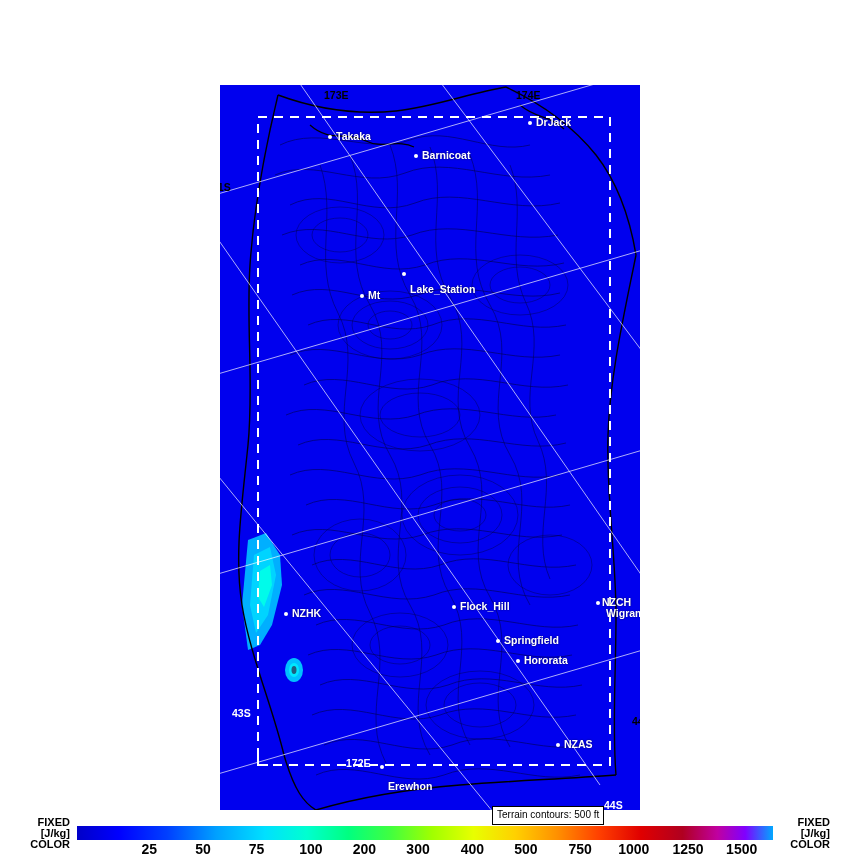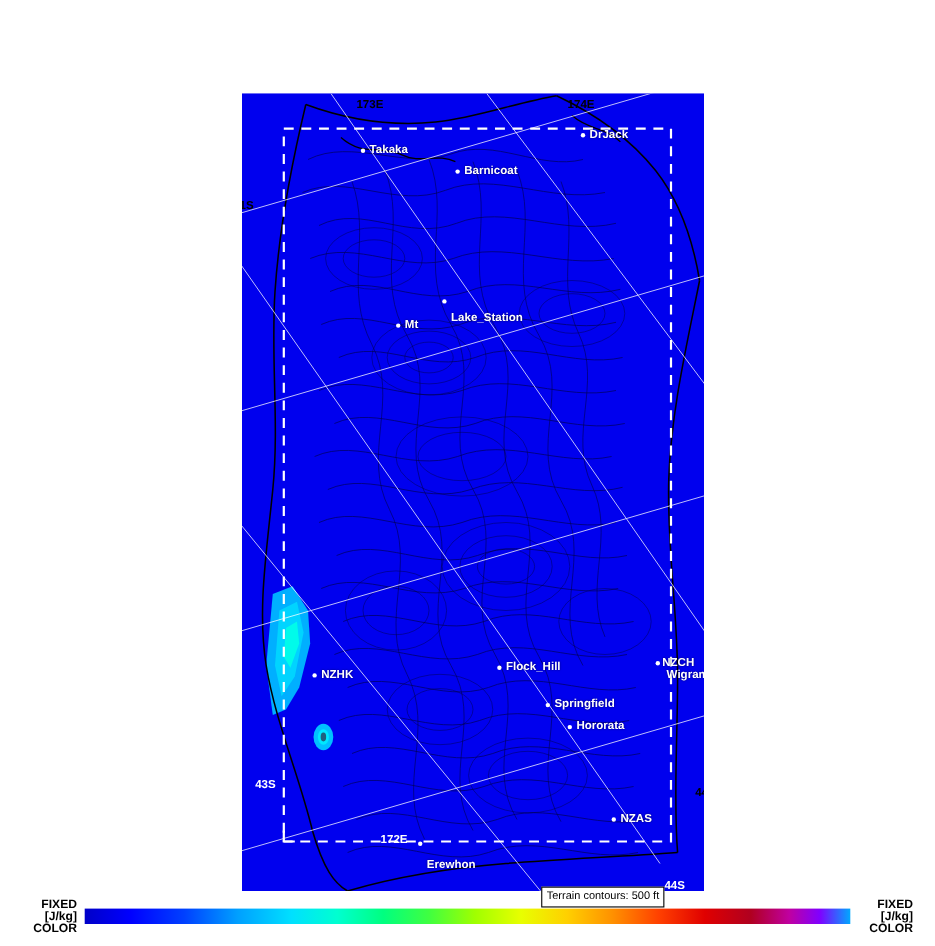--- a/index.html
+++ b/index.html
@@ -295,13 +295,27 @@
     <div>FIXED</div>
     <div>[J/kg]</div>
     <div>COLOR</div>
   </div>
   <div class="cbar-label right">
     <div>FIXED</div>
     <div>[J/kg]</div>
     <div>COLOR</div>
   </div>
   <div class="cbar-strip" id="cbar-strip" style="background: linear-gradient(to right, rgb(0, 0, 200) 0%, rgb(0, 0, 255) 6%, rgb(0, 64, 255) 13%, rgb(0, 160, 255) 20%, rgb(0, 224, 255) 27%, rgb(0, 255, 208) 33%, rgb(0, 255, 128) 39%, rgb(64, 255, 64) 45%, rgb(160, 255, 0) 51%, rgb(232, 255, 0) 57%, rgb(255, 208, 0) 63%, rgb(255, 144, 0) 69%, rgb(255, 64, 0) 75%, rgb(224, 0, 0) 81%, rgb(176, 0, 32) 87%, rgb(192, 0, 160) 92%, rgb(128, 0, 255) 96%, rgb(0, 168, 255) 100%);"></div>
+  <div class="cbar-ticks" id="cbar-ticks">
+      <span style="left: 10.4%;">25</span>
+      <span style="left: 18.1%;">50</span>
+      <span style="left: 25.8%;">75</span>
+      <span style="left: 33.6%;">100</span>
+      <span style="left: 41.3%;">200</span>
+      <span style="left: 49%;">300</span>
+      <span style="left: 56.8%;">400</span>
+      <span style="left: 64.5%;">500</span>
+      <span style="left: 72.3%;">750</span>
+      <span style="left: 80%;">1000</span>
+      <span style="left: 87.8%;">1250</span>
+      <span style="left: 95.5%;">1500</span>
+    </div>
 </div>
 
 </body></html>

